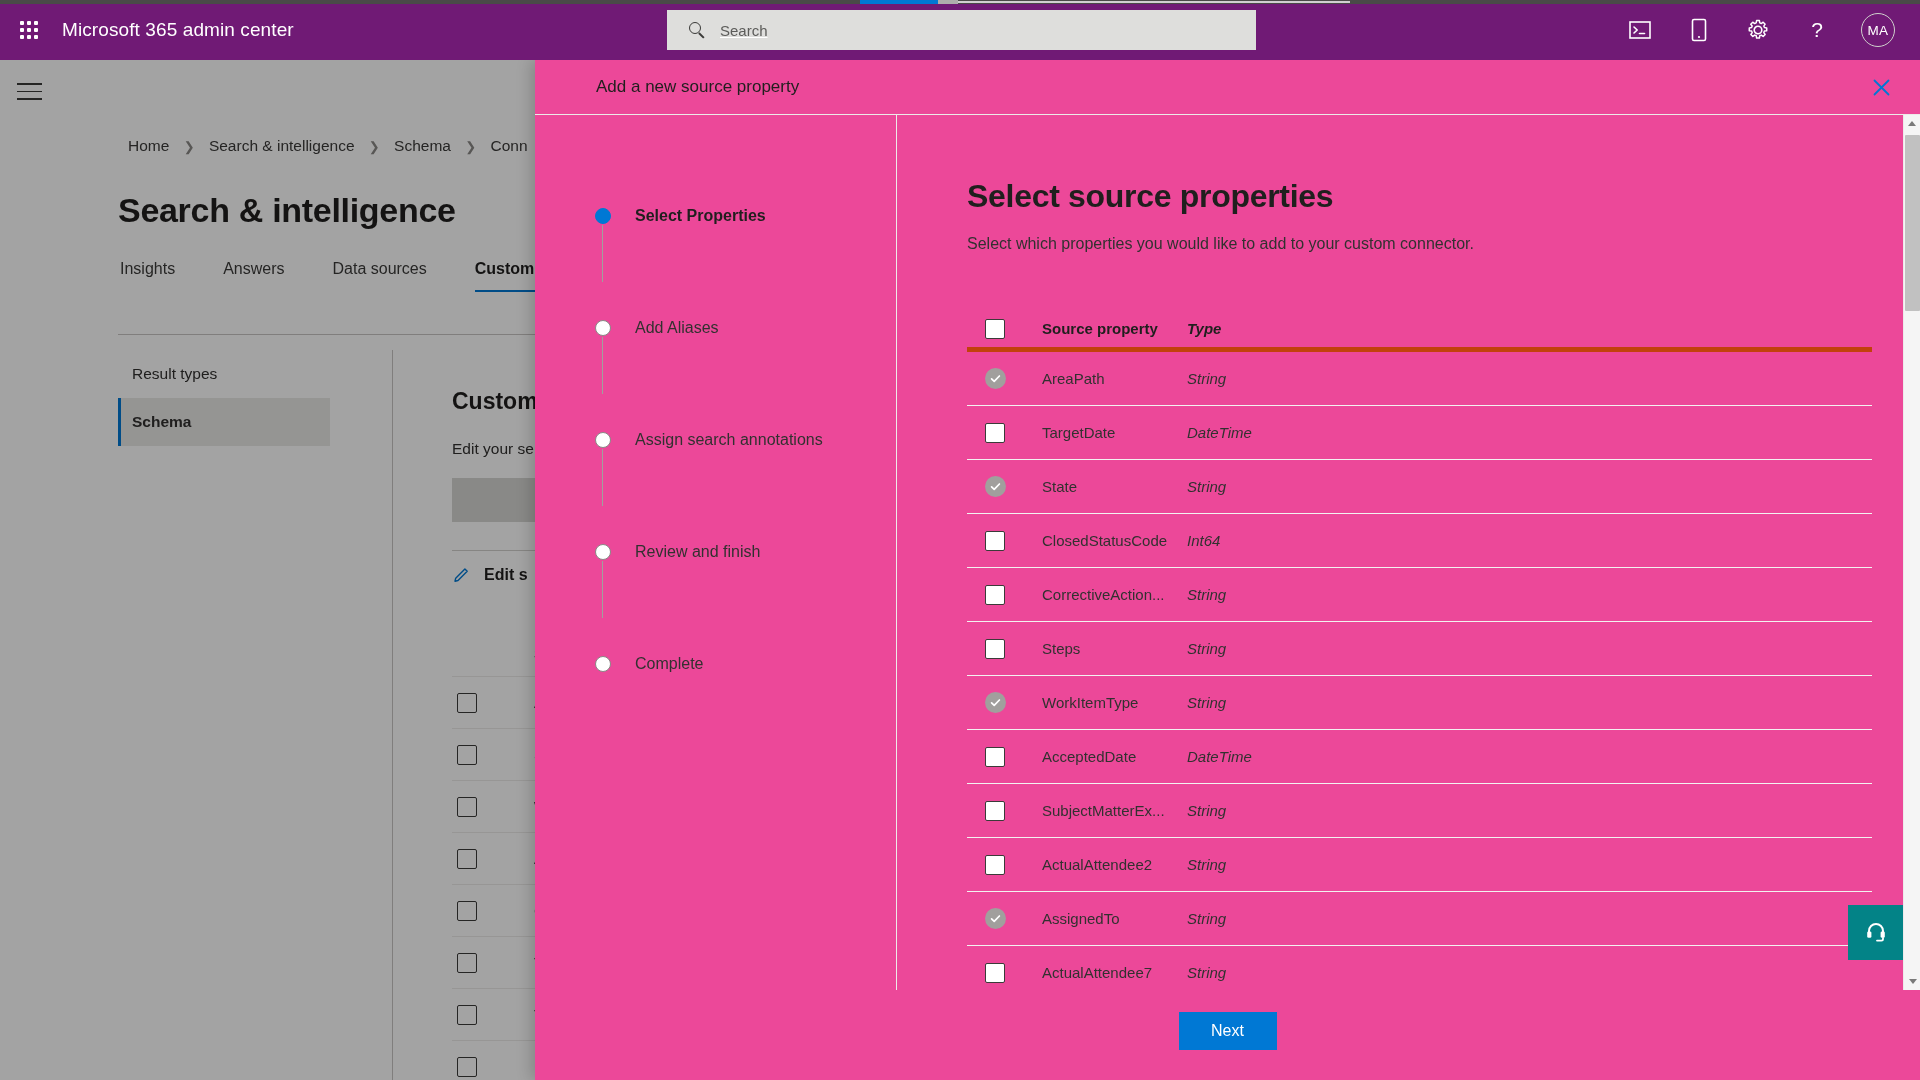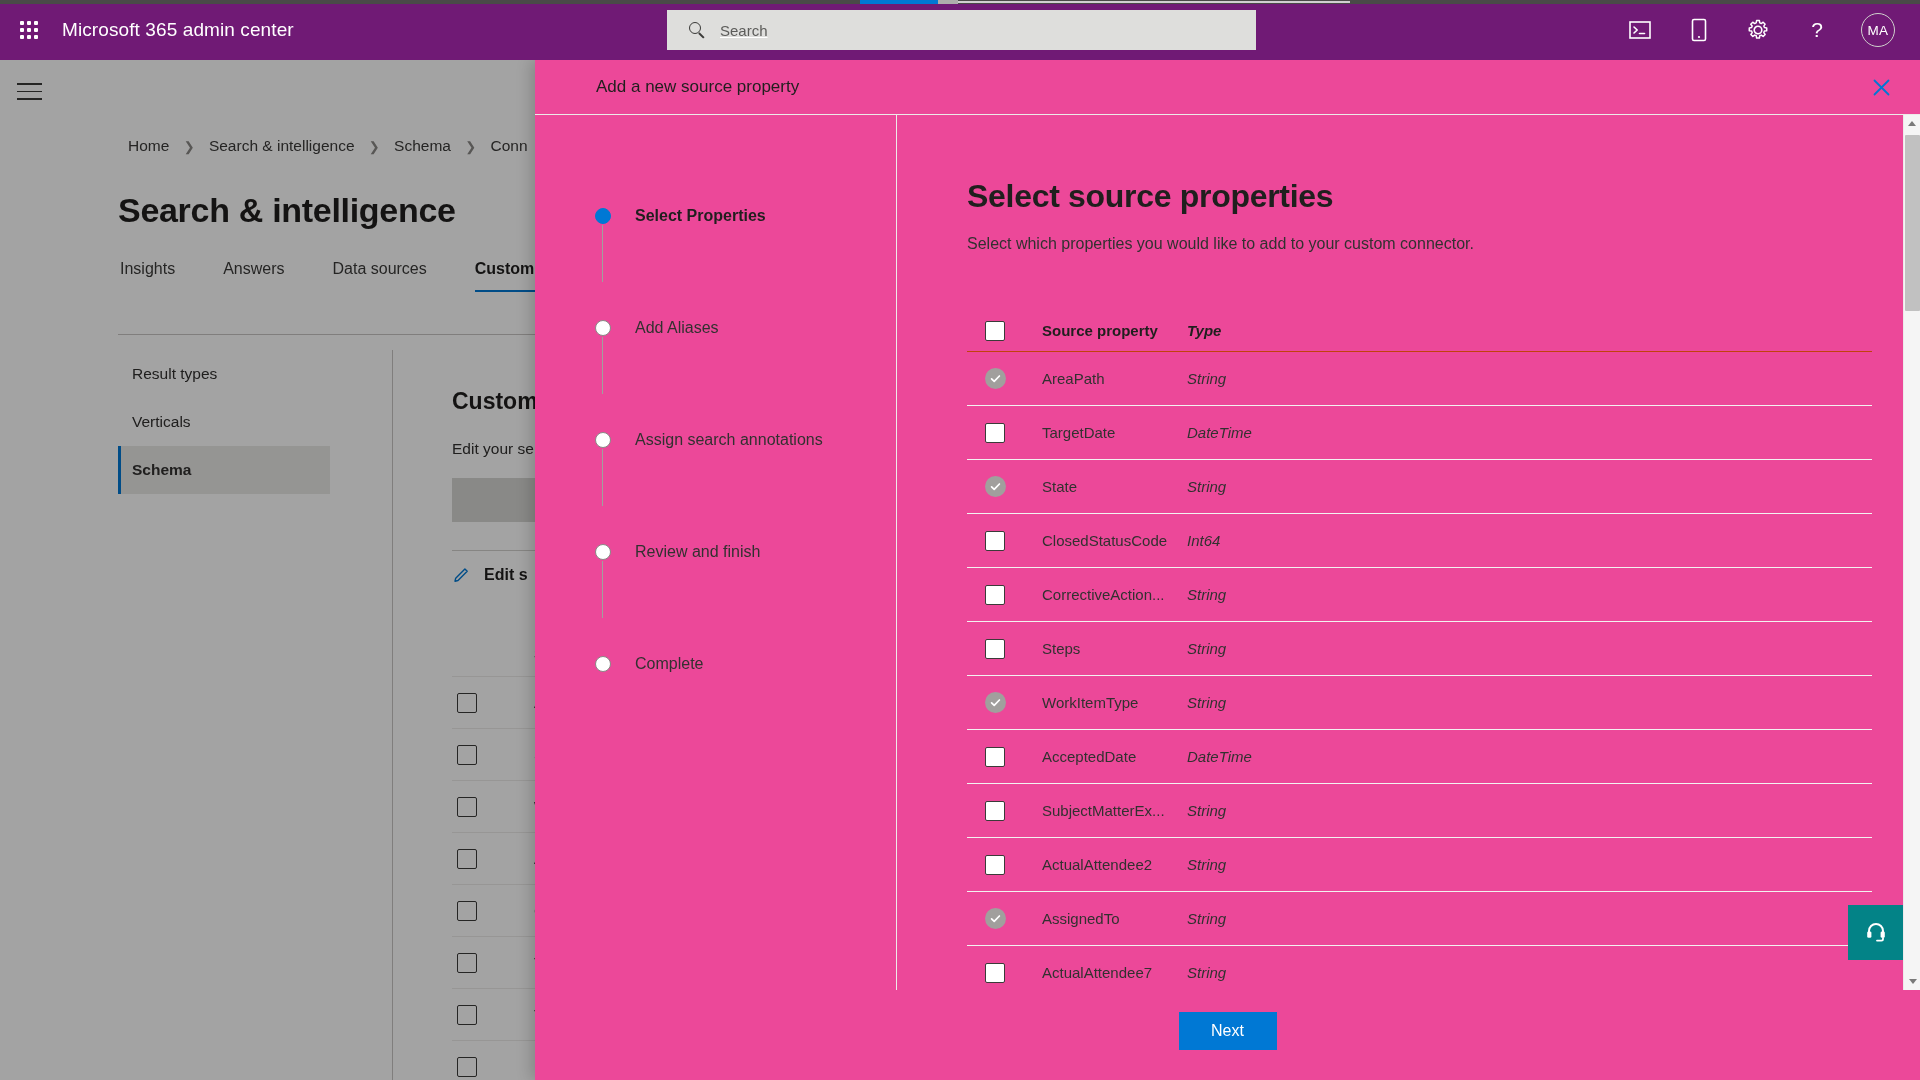--- a/index.html
+++ b/index.html
@@ -95,21 +95,21 @@
   .step:last-child .connector { display:none; }
   .step .label { margin-left:24px; font-size:16px; color:#323130; line-height:19px; white-space:nowrap;}
   .step.current .label { font-weight:700; color:#201f1e;}
 
   
   .right { flex:1 1 auto; position:relative; overflow:hidden; padding:0; }
   .right-inner { padding:62px 60px 0 70px; }
   .sec-title { font-size:32px; font-weight:700; color:#201f1e; letter-spacing:-.3px; line-height:38px;}
   .sec-sub { margin-top:20px; font-size:16px; color:#323130;}
   .prop-table { margin-top:57px; width:905px;}
-  .th-row { display:flex; align-items:center; height:42px; border-bottom:1px solid #c2410c; font-size:15px; font-weight:600; color:#201f1e;}
+  .th-row { display:flex; align-items:center; height:42px; border-bottom:5px solid #c2410c; font-size:15px; font-weight:600; color:#201f1e;}
   .pr-row { display:flex; align-items:center; height:54px; border-bottom:1px solid #f3f2f1; font-size:15px; color:#323130;}
   .cb-cell { width:75px; flex:0 0 auto; display:flex; align-items:center; padding-left:18px;}
   .cb { width:20px; height:20px; border:1.5px solid #3b3a39; border-radius:2px; background:#fff; cursor:pointer; display:block;}
   .cb-checked { width:21px; height:21px; border-radius:50%; background:#a19f9d; display:flex; align-items:center; justify-content:center; cursor:default;}
   .name-cell { width:145px; flex:0 0 auto;}
   .type-cell { flex:1 1 auto;font-style:italic;}
 
   
   .pscroll { position:absolute; right:0; top:0; width:17px; height:100%; background:#f5f5f5; border-left:1px solid #eceaea; z-index:5;}
   .pscroll .up, .pscroll .down { height:17px; display:flex; align-items:center; justify-content:center;}
@@ -215,21 +215,20 @@
   <div class="tabs">
     <div class="tab">Insights</div>
     <div class="tab">Answers</div>
     <div class="tab">Data sources</div>
     <div class="tab active">Customiz</div>
   </div>
   <div class="hr-under-tabs"></div>
 
   <div class="leftnav">
     <div class="leftnav-item">Result types</div>
-    <div class="leftnav-item">Verticals</div>
     <div class="leftnav-item active">Schema</div>
   </div>
   <div class="vdivider"></div>
 
   <div class="content-h2">Customi</div>
   <div class="content-sub">Edit your se</div>
   <div class="publish-btn">Publish</div>
   <div class="hr2"></div>
   <div class="edit-link">
     <span class="pencil">

